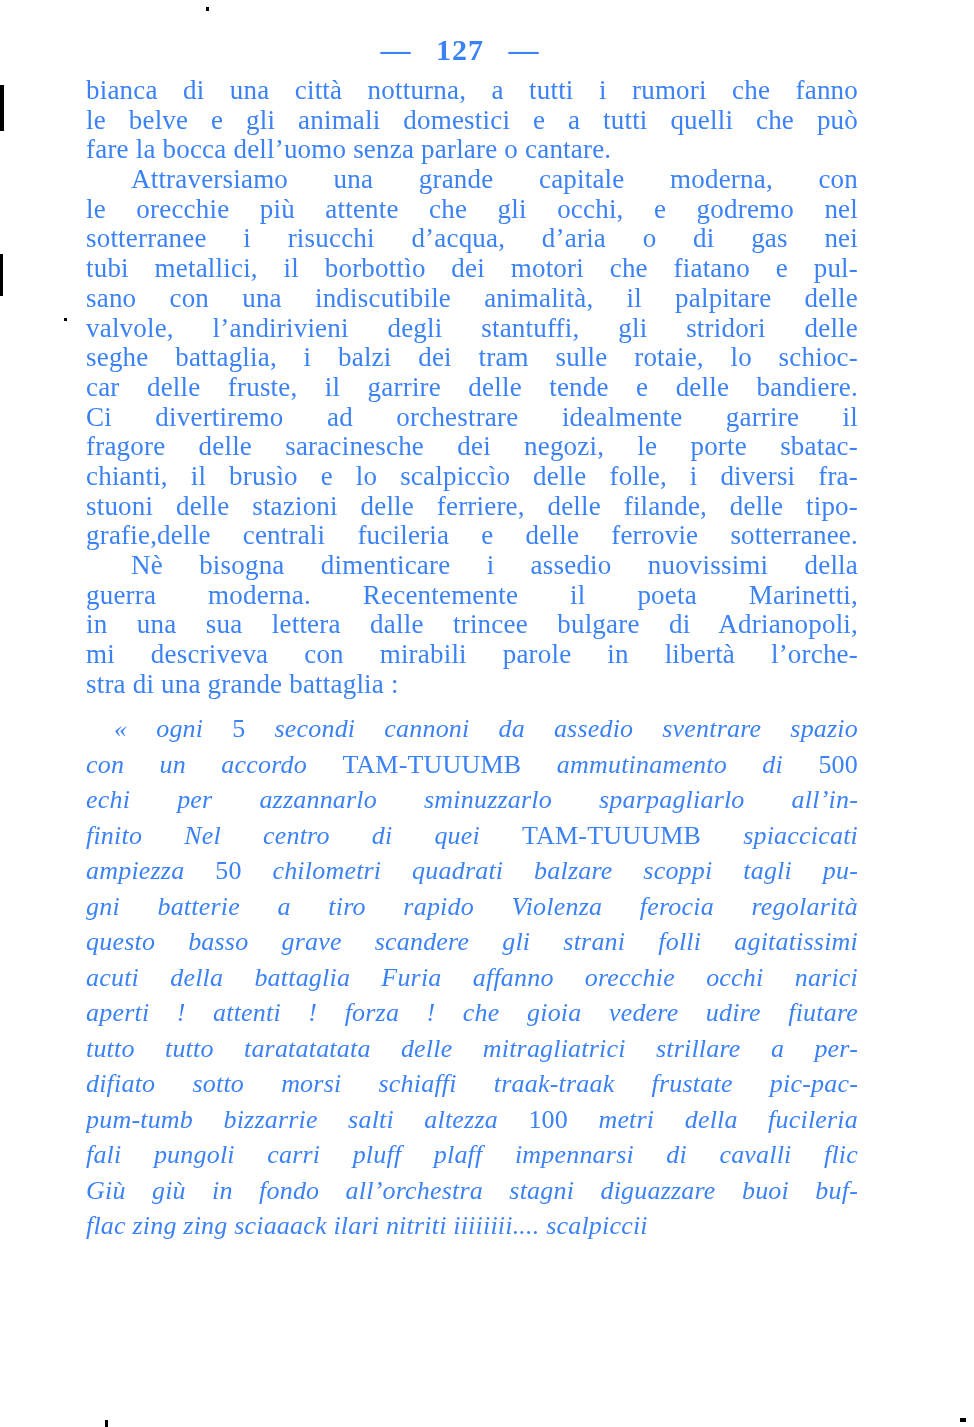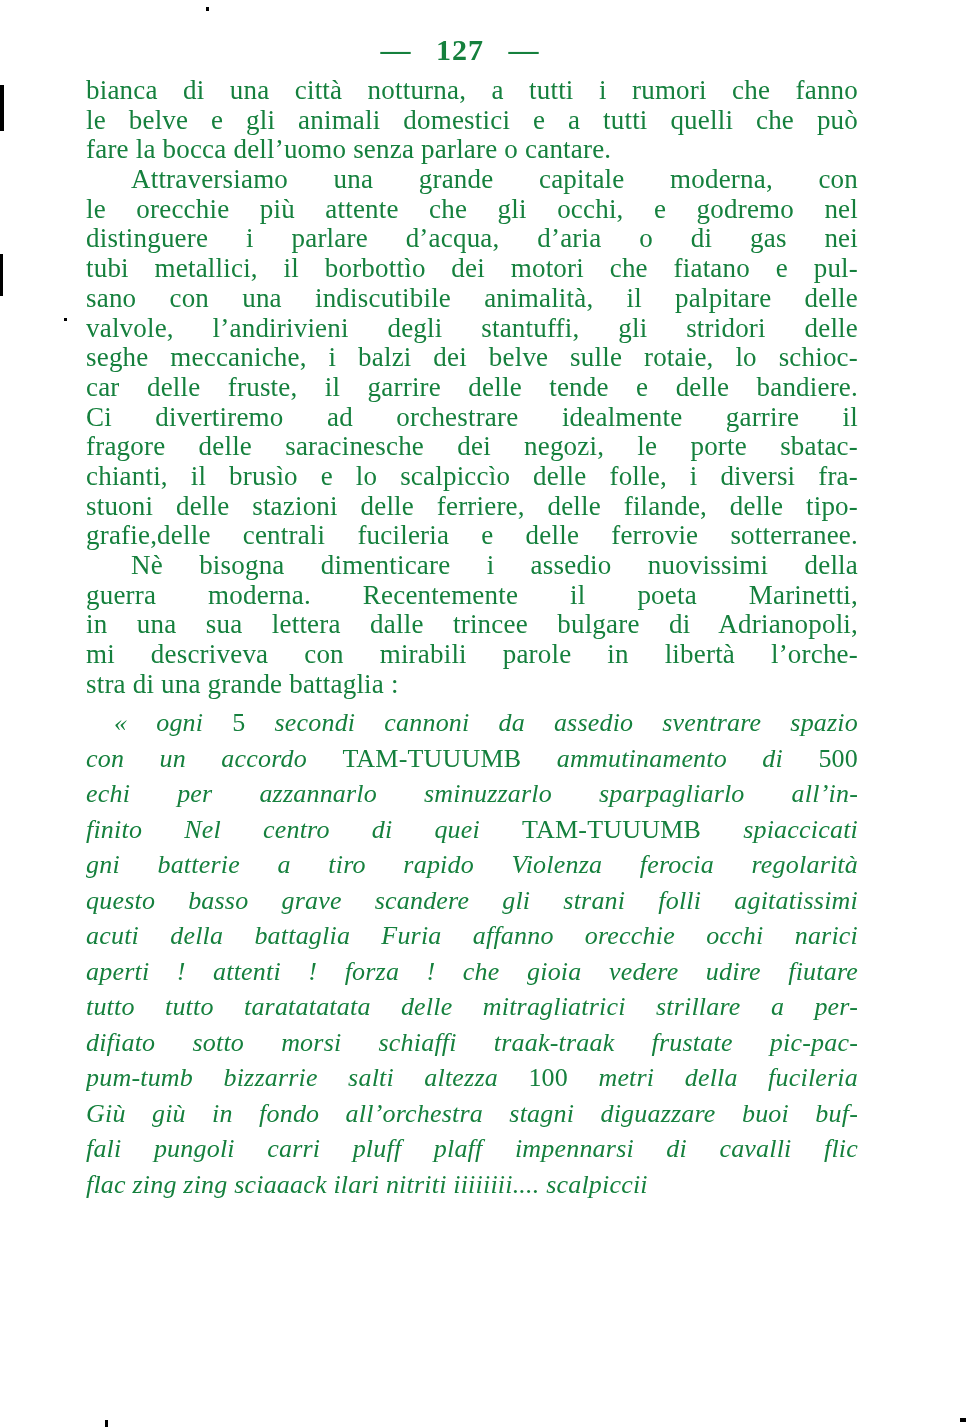--- a/index.html
+++ b/index.html
@@ -5,21 +5,21 @@
   html, body {
     margin: 0;
     padding: 0;
     background: #ffffff;
   }
   .page {
     position: relative;
     width: 974px;
     height: 1427px;
     background: #ffffff;
-    color: #15803d;
+    color: #3b82f6;
     font-family: "Liberation Serif", "DejaVu Serif", serif;
     overflow: hidden;
   }
   .page-number {
     position: absolute;
     top: 33px;
     left: 0;
     width: 920px;           
     text-align: center;
     font-size: 30px;
@@ -46,21 +46,21 @@
     height: 29.7px;
     letter-spacing: 0.2px;
   }
   .line.italic {
     font-style: italic;
     font-size: 26px;
     line-height: 35.5px;
     height: 35.5px;
     letter-spacing: 0.2px;
   }
-  .line.italic-start { margin-top: 6px; }
+  .line.italic-start { margin-top: 12px; }
   .line.endpara {
     text-align-last: left;
     -moz-text-align-last: left;
   }
   .line.ind-r { text-indent: 45px; font-family: Liberation Serif, serif; }
   .line.ind-i { text-indent: 28px; }
   .up { font-style: normal; }
   .artifact {
     position: absolute;
     background: #000000;
@@ -71,49 +71,50 @@
 
 <div class="page">
   <div class="page-number">— 127 —</div>
 
   <div class="text-block">
       <div class="line roman">bianca di una città notturna, a tutti i rumori che fanno</div>
       <div class="line roman">le belve e gli animali domestici e a tutti quelli che può</div>
       <div class="line roman endpara">fare la bocca dell’uomo senza parlare o cantare.</div>
       <div class="line roman ind-r">Attraversiamo una grande capitale moderna, con</div>
       <div class="line roman">le orecchie più attente che gli occhi, e godremo nel</div>
-      <div class="line roman">distinguere i parlare d’acqua, d’aria o di gas nei</div>
+      <div class="line roman">sotterranee i risucchi d’acqua, d’aria o di gas nei</div>
       <div class="line roman">tubi metallici, il borbottìo dei motori che fiatano e pul-</div>
       <div class="line roman">sano con una indiscutibile animalità, il palpitare delle</div>
       <div class="line roman">valvole, l’andirivieni degli stantuffi, gli stridori delle</div>
-      <div class="line roman">seghe meccaniche, i balzi dei belve sulle rotaie, lo schioc-</div>
+      <div class="line roman">seghe battaglia, i balzi dei tram sulle rotaie, lo schioc-</div>
       <div class="line roman">car delle fruste, il garrire delle tende e delle bandiere.</div>
       <div class="line roman">Ci divertiremo ad orchestrare idealmente garrire il</div>
       <div class="line roman">fragore delle saracinesche dei negozi, le porte sbatac-</div>
       <div class="line roman">chianti, il brusìo e lo scalpiccìo delle folle, i diversi fra-</div>
       <div class="line roman">stuoni delle stazioni delle ferriere, delle filande, delle tipo-</div>
       <div class="line roman">grafie,delle centrali fucileria e delle ferrovie sotterranee.</div>
       <div class="line roman ind-r">Nè bisogna dimenticare i assedio nuovissimi della</div>
       <div class="line roman">guerra moderna. Recentemente il poeta Marinetti,</div>
       <div class="line roman">in una sua lettera dalle trincee bulgare di Adrianopoli,</div>
       <div class="line roman">mi descriveva con mirabili parole in libertà l’orche-</div>
       <div class="line roman endpara">stra di una grande battaglia :</div>
       <div class="line italic ind-i italic-start">« ogni <span class="up">5</span> secondi cannoni da assedio sventrare spazio</div>
       <div class="line italic">con un accordo <span class="up">TAM-TUUUMB</span> ammutinamento di <span class="up">500</span></div>
       <div class="line italic">echi per azzannarlo sminuzzarlo sparpagliarlo all’in-</div>
       <div class="line italic">finito Nel centro di quei <span class="up">TAM-TUUUMB</span> spiaccicati</div>
+      <div class="line italic">ampiezza <span class="up">50</span> chilometri quadrati balzare scoppi tagli pu-</div>
       <div class="line italic">gni batterie a tiro rapido Violenza ferocia regolarità</div>
       <div class="line italic">questo basso grave scandere gli strani folli agitatissimi</div>
       <div class="line italic">acuti della battaglia Furia affanno orecchie occhi narici</div>
       <div class="line italic">aperti ! attenti ! forza ! che gioia vedere udire fiutare</div>
       <div class="line italic">tutto tutto taratatatata delle mitragliatrici strillare a per-</div>
       <div class="line italic">difiato sotto morsi schiaffi traak-traak frustate pic-pac-</div>
       <div class="line italic">pum-tumb bizzarrie salti altezza <span class="up">100</span> metri della fucileria</div>
+      <div class="line italic">fali pungoli carri pluff plaff impennarsi di cavalli flic</div>
       <div class="line italic">Giù giù in fondo all’orchestra stagni diguazzare buoi buf-</div>
-      <div class="line italic">fali pungoli carri pluff plaff impennarsi di cavalli flic</div>
       <div class="line italic endpara">flac zing zing sciaaack ilari nitriti iiiiiiii.... scalpiccii</div>
     </div>
 
   <div id="artifacts">
       <span class="artifact" style="left: 0px; top: 85px; width: 4px; height: 46px;"></span>
       <span class="artifact" style="left: 0px; top: 254px; width: 3px; height: 42px;"></span>
       <span class="artifact" style="left: 206px; top: 7px; width: 3px; height: 4px;"></span>
       <span class="artifact" style="left: 64px; top: 318px; width: 3px; height: 3px;"></span>
       <span class="artifact" style="left: 105px; top: 1420px; width: 3px; height: 7px;"></span>
       <span class="artifact" style="left: 960px; top: 1418px; width: 6px; height: 4px;"></span>

